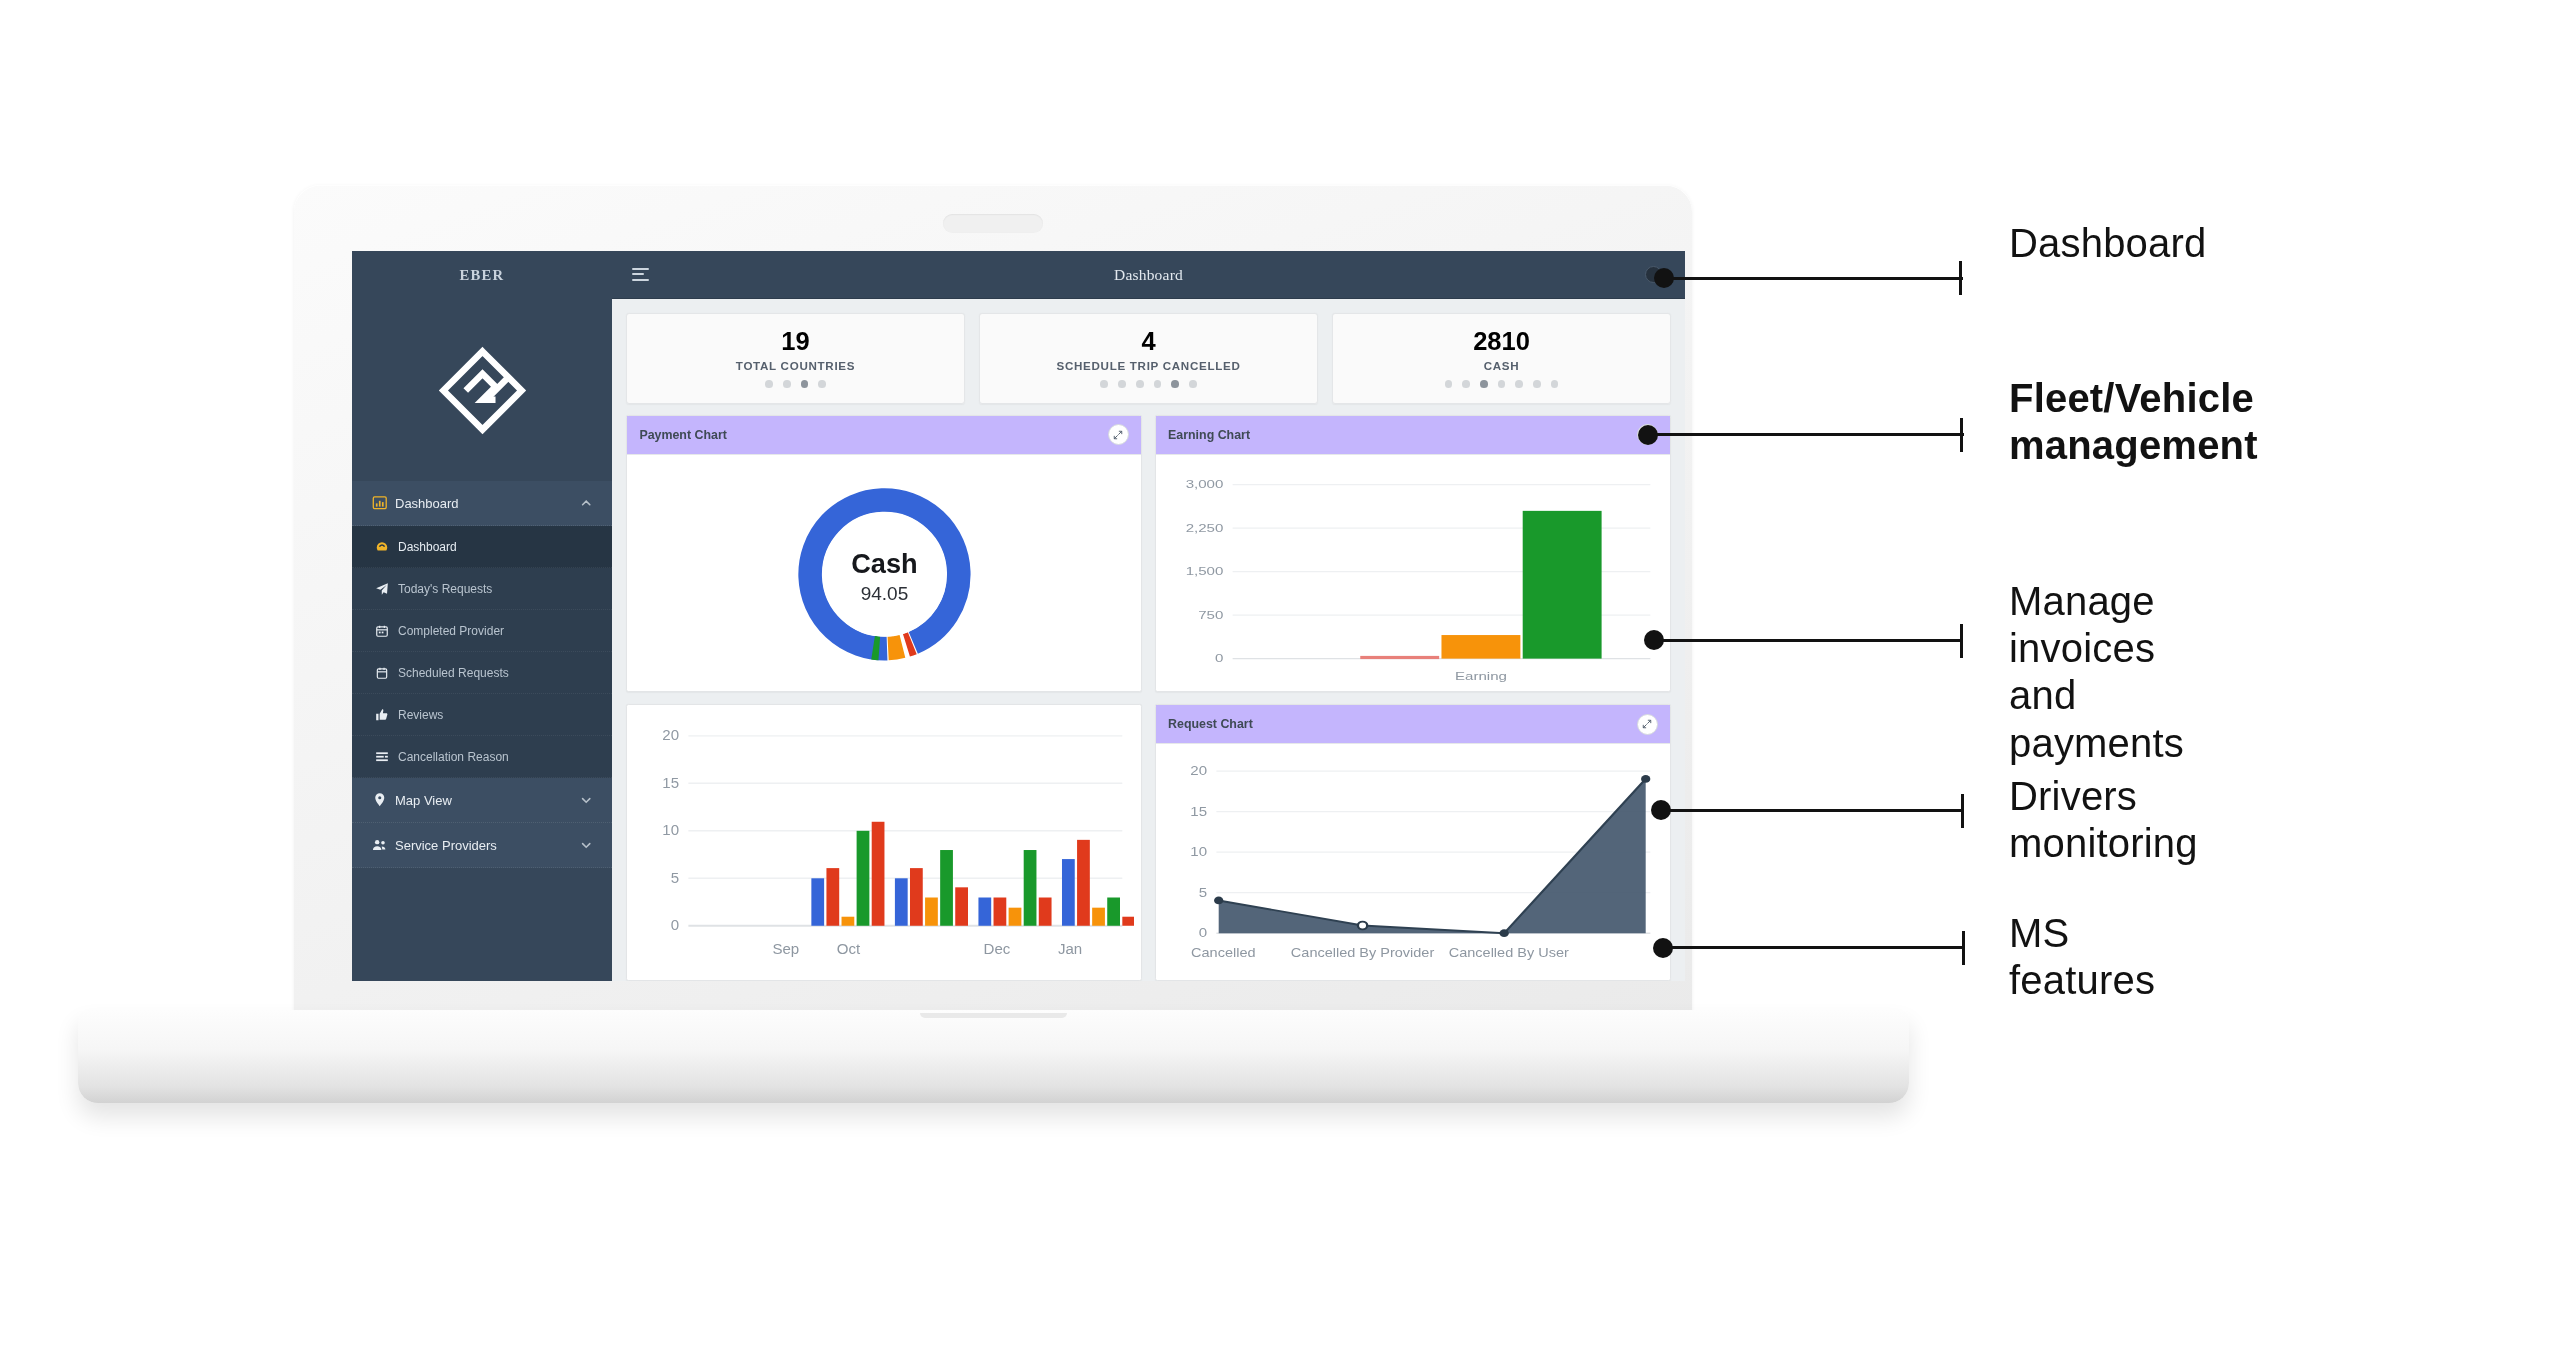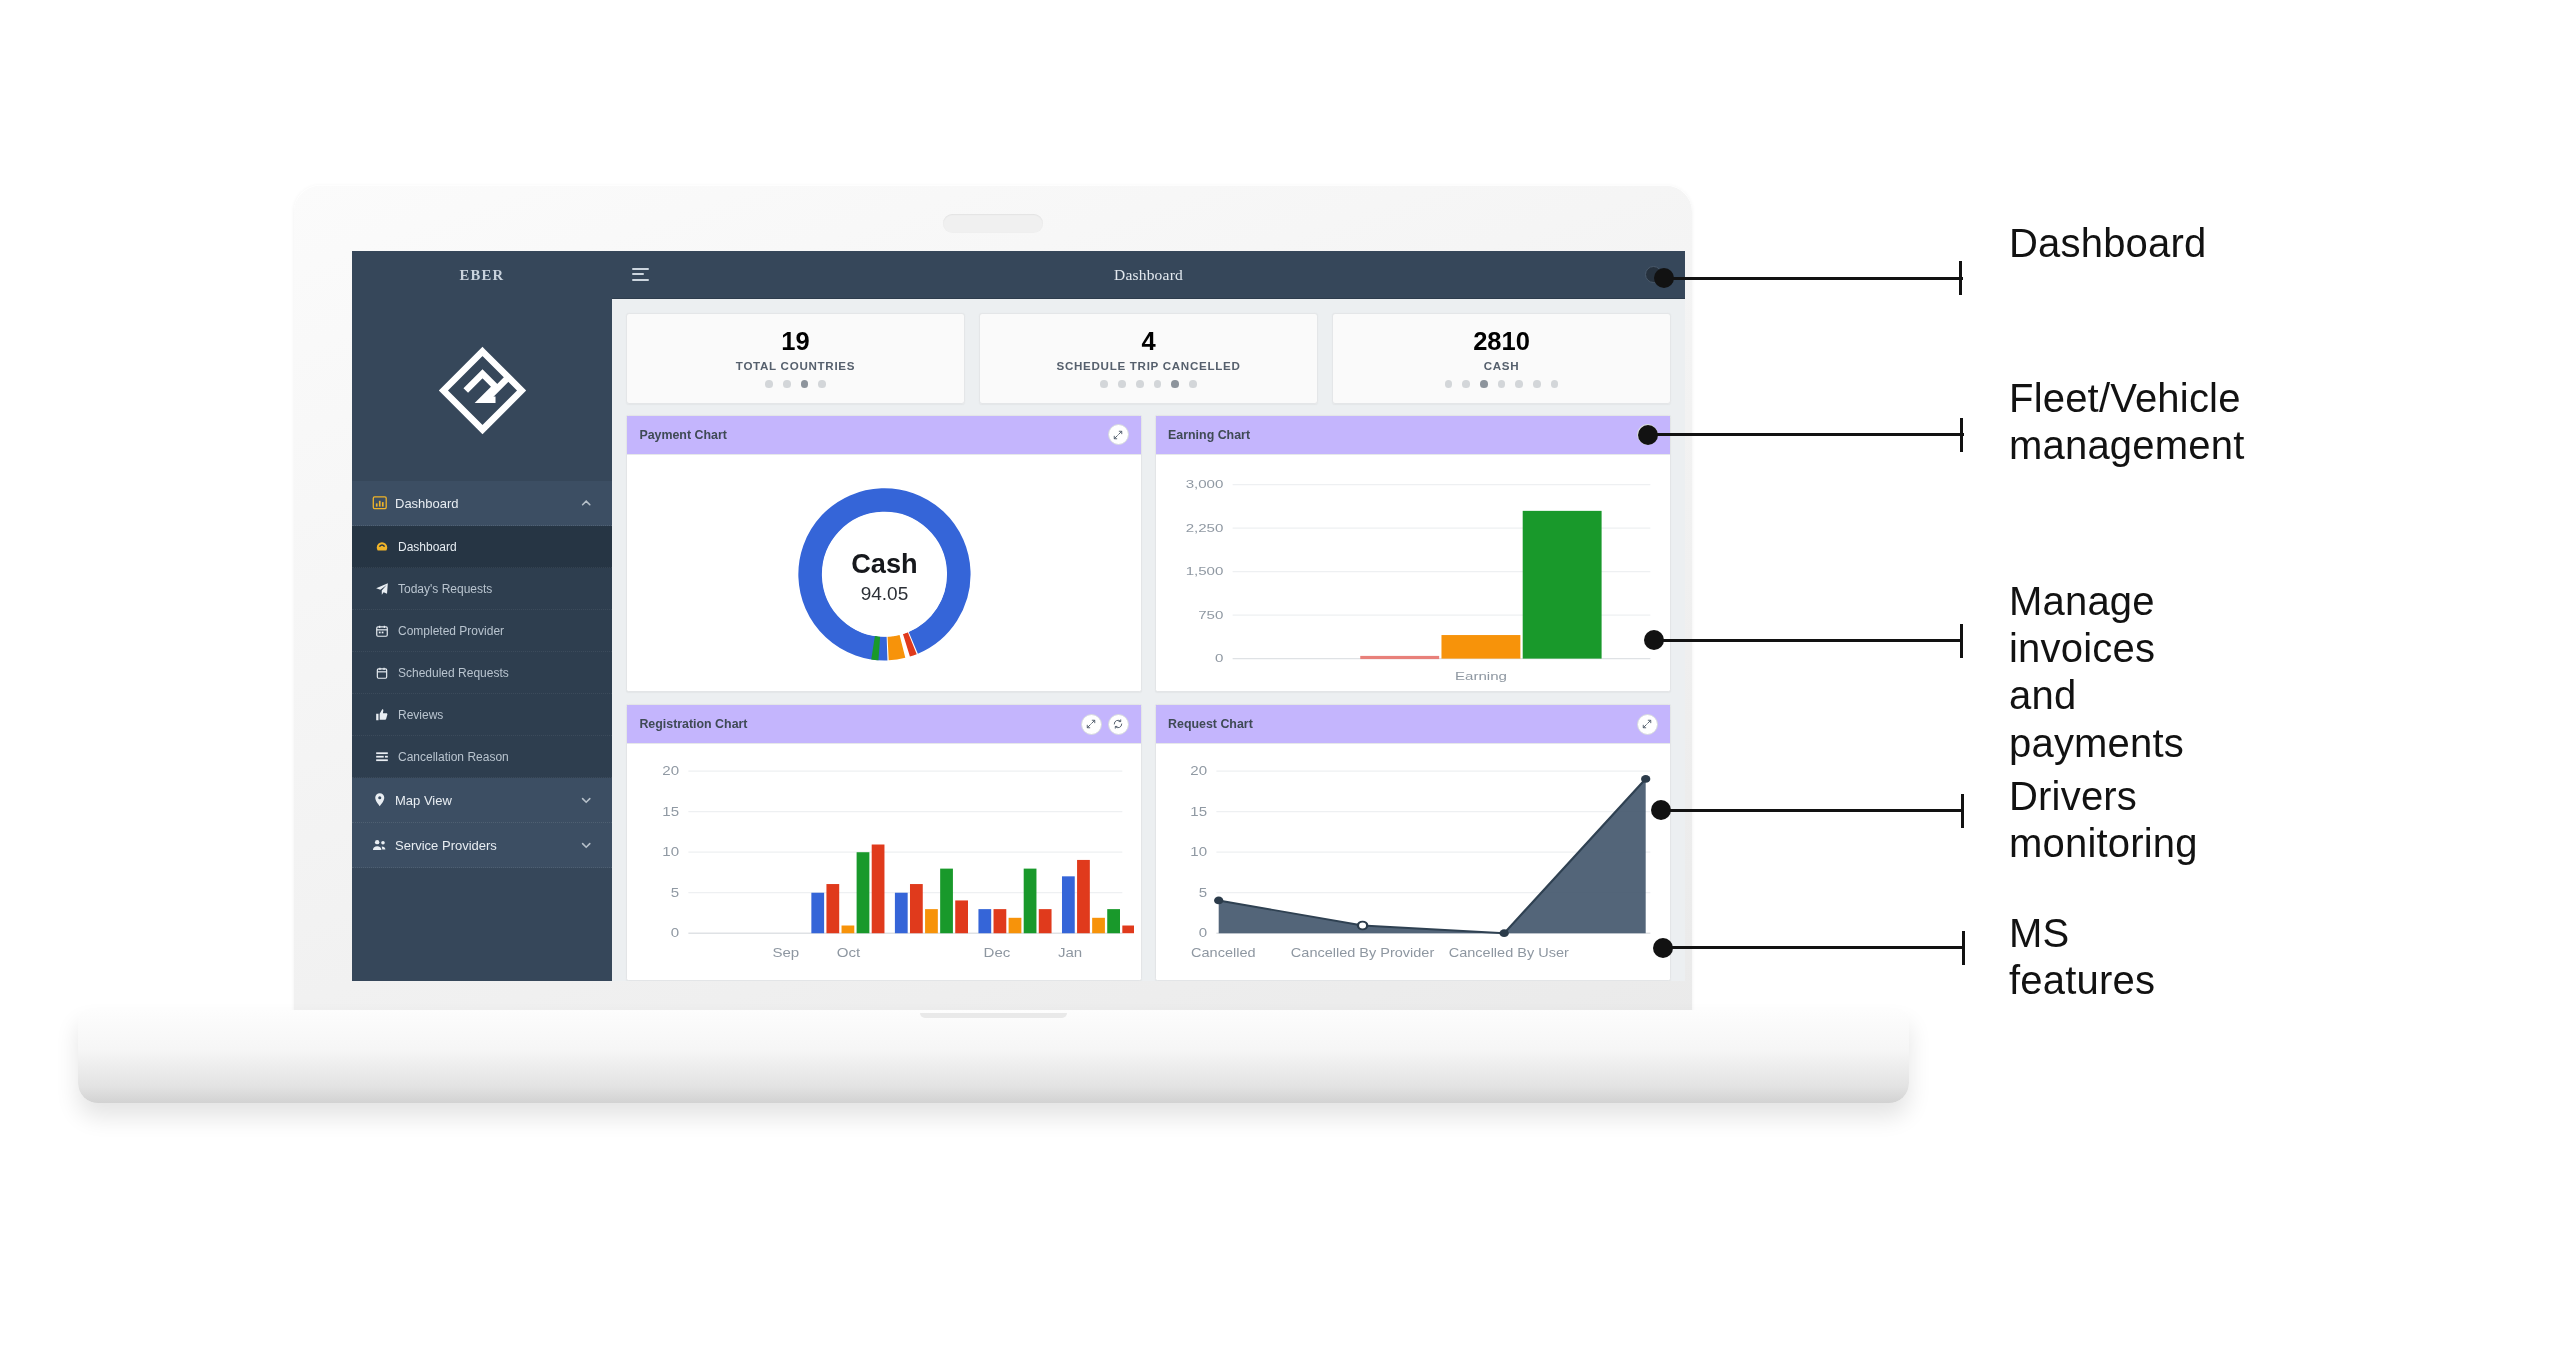--- a/index.html
+++ b/index.html
@@ -402,41 +402,20 @@
                     <line x1="60" y1="218" x2="420" y2="218" stroke="#dfe2e5" stroke-width="1.6"></line>
                     <rect x="170" y="215" width="68" height="3.5" fill="#e8807a"></rect>
                     <rect x="240" y="192" width="68" height="26" fill="#f7930a"></rect>
                     <rect x="310" y="55" width="68" height="163" fill="#19992b"></rect>
                     <text x="274" y="242" text-anchor="middle" font-family="Liberation Sans, sans-serif" font-size="13" fill="#8e97a1">Earning</text>
                   </svg>
                 </div>
               </div>
 
               <div class="card">
-                <div class="card-head">
-                  <div class="card-title">Registration Chart</div>
-                  <div class="head-btns">
-                    <div class="cbtn">
-                      <svg viewBox="0 0 24 24" fill="none" stroke="currentColor" stroke-width="2.4" stroke-linecap="round">
-                          <polyline points="15,3 21,3 21,9"></polyline>
-                          <polyline points="9,21 3,21 3,15"></polyline>
-                          <line x1="21" y1="3" x2="13.5" y2="10.5"></line>
-                          <line x1="3" y1="21" x2="10.5" y2="13.5"></line>
-                        </svg>
-                    </div>
-                    <div class="cbtn">
-                      <svg viewBox="0 0 24 24" fill="none" stroke="currentColor" stroke-width="2.4" stroke-linecap="round">
-                          <path d="M21 12a9 9 0 01-15.5 6.2"></path>
-                          <path d="M3 12A9 9 0 0118.5 5.8"></path>
-                          <polyline points="18.5,2 18.5,6.2 14.3,6.2"></polyline>
-                          <polyline points="5.5,22 5.5,17.8 9.7,17.8"></polyline>
-                        </svg>
-                    </div>
-                  </div>
-                </div>
                 <div class="card-body">
                   <svg viewBox="0 0 430 235" preserveAspectRatio="none">
                     <g font-family="Liberation Sans, sans-serif" font-size="13" fill="#9099a3">
                       <text x="38" y="26" text-anchor="end">20</text>
                       <text x="38" y="68" text-anchor="end">15</text>
                       <text x="38" y="110" text-anchor="end">10</text>
                       <text x="38" y="152" text-anchor="end">5</text>
                       <text x="38" y="194" text-anchor="end">0</text>
                     </g>
                     <g stroke="#eef0f2" stroke-width="1.3">
@@ -547,21 +526,21 @@
     <span class="anno-dot" style="left:1654px; top:268px;"></span>
     <span class="anno-line" style="left:1669px; top:277px; width:294px;"></span>
     <span class="anno-tick" style="left:1959px; top:261px;"></span>
     <span class="anno-text" style="left:2009px; top:220px;">Dashboard</span>
   </div>
 
   <div class="anno">
     <span class="anno-dot" style="left:1638px; top:425px;"></span>
     <span class="anno-line" style="left:1653px; top:433px; width:311px;"></span>
     <span class="anno-tick" style="left:1960px; top:418px;"></span>
-    <span class="anno-text" style="left:2009px; top:375px;">Fleet/Vehicle
+    <span class="anno-text" style="left:2009px; top:375px;font-weight:bold;">Fleet/Vehicle
 management</span>
   </div>
 
   <div class="anno">
     <span class="anno-dot" style="left:1644px; top:630px;"></span>
     <span class="anno-line" style="left:1659px; top:639px; width:304px;"></span>
     <span class="anno-tick" style="left:1960px; top:624px;"></span>
     <span class="anno-text" style="left:2009px; top:578px;">Manage invoices
 and payments</span>
   </div>

